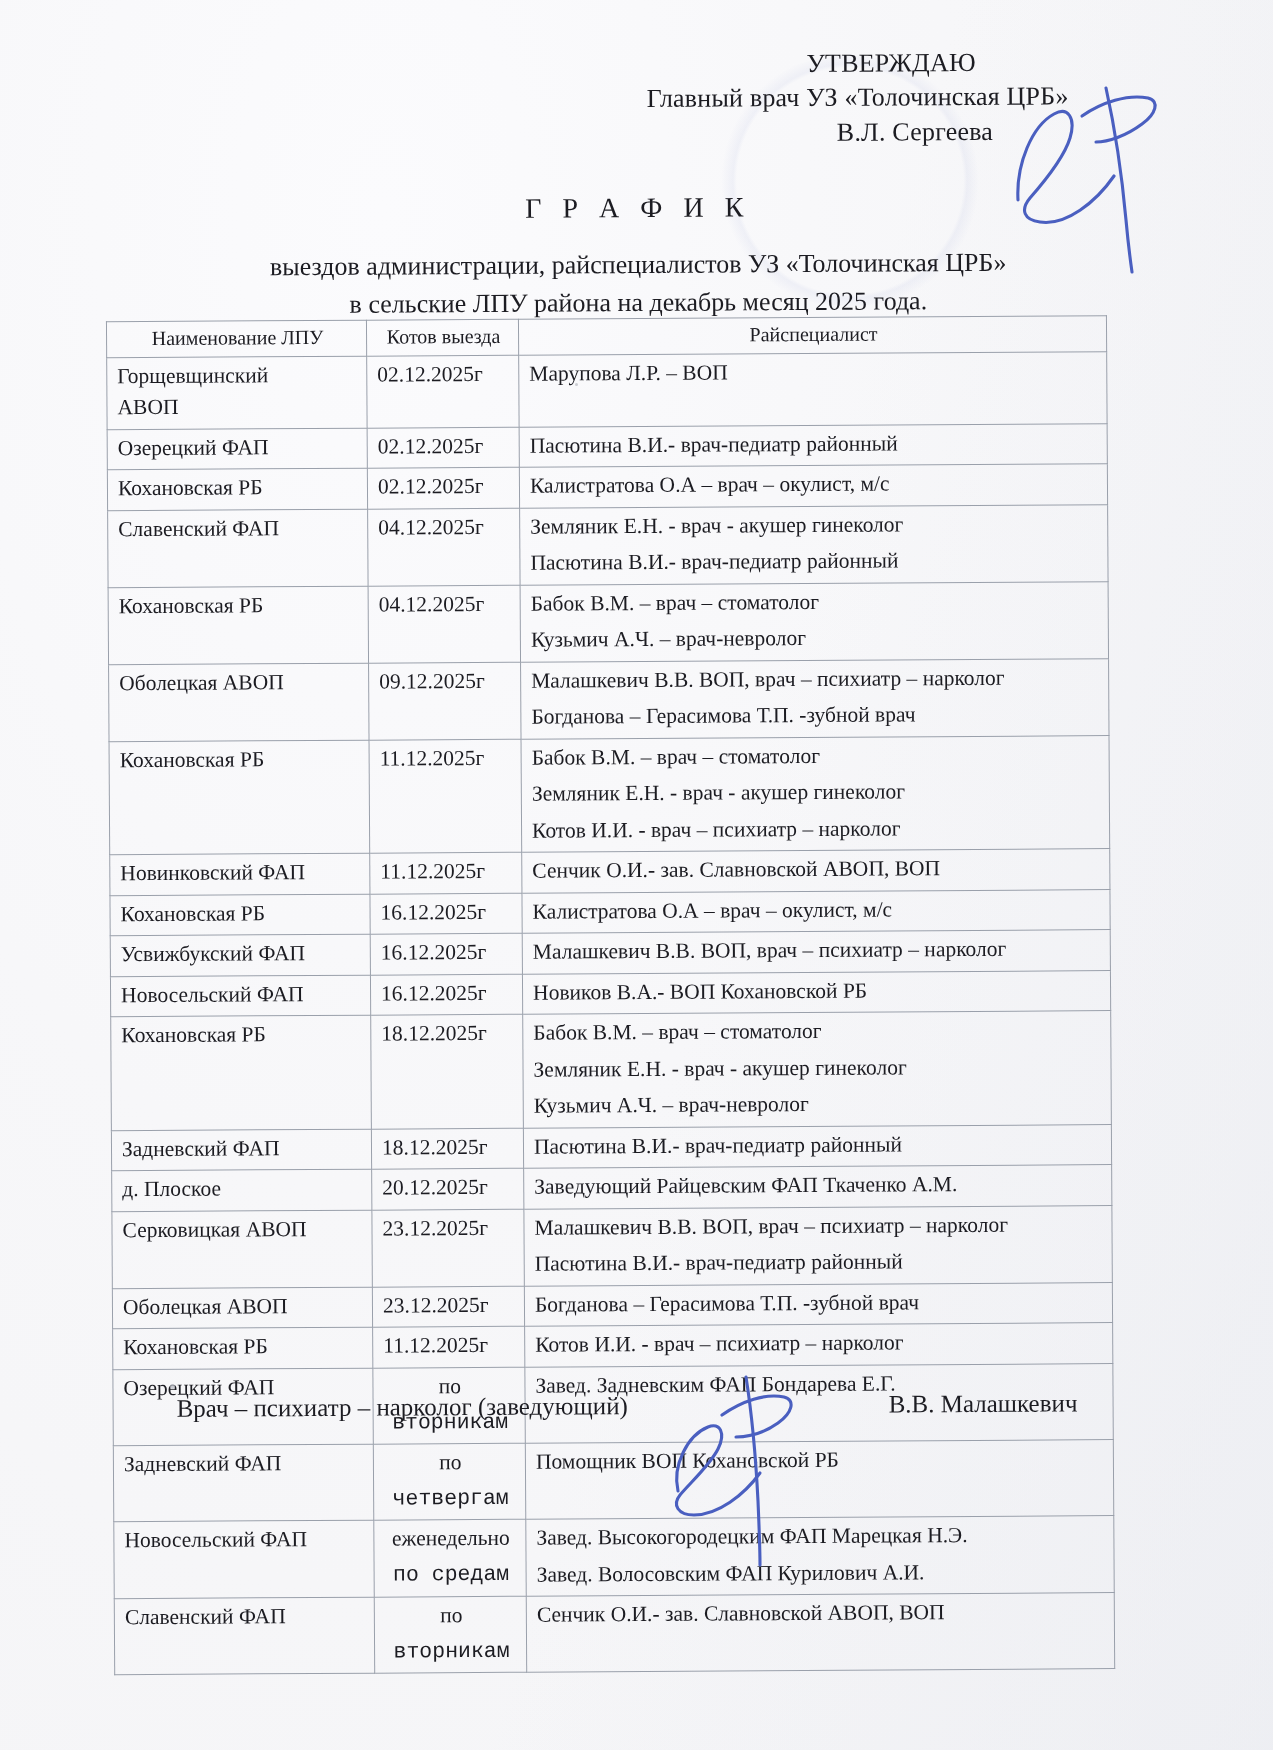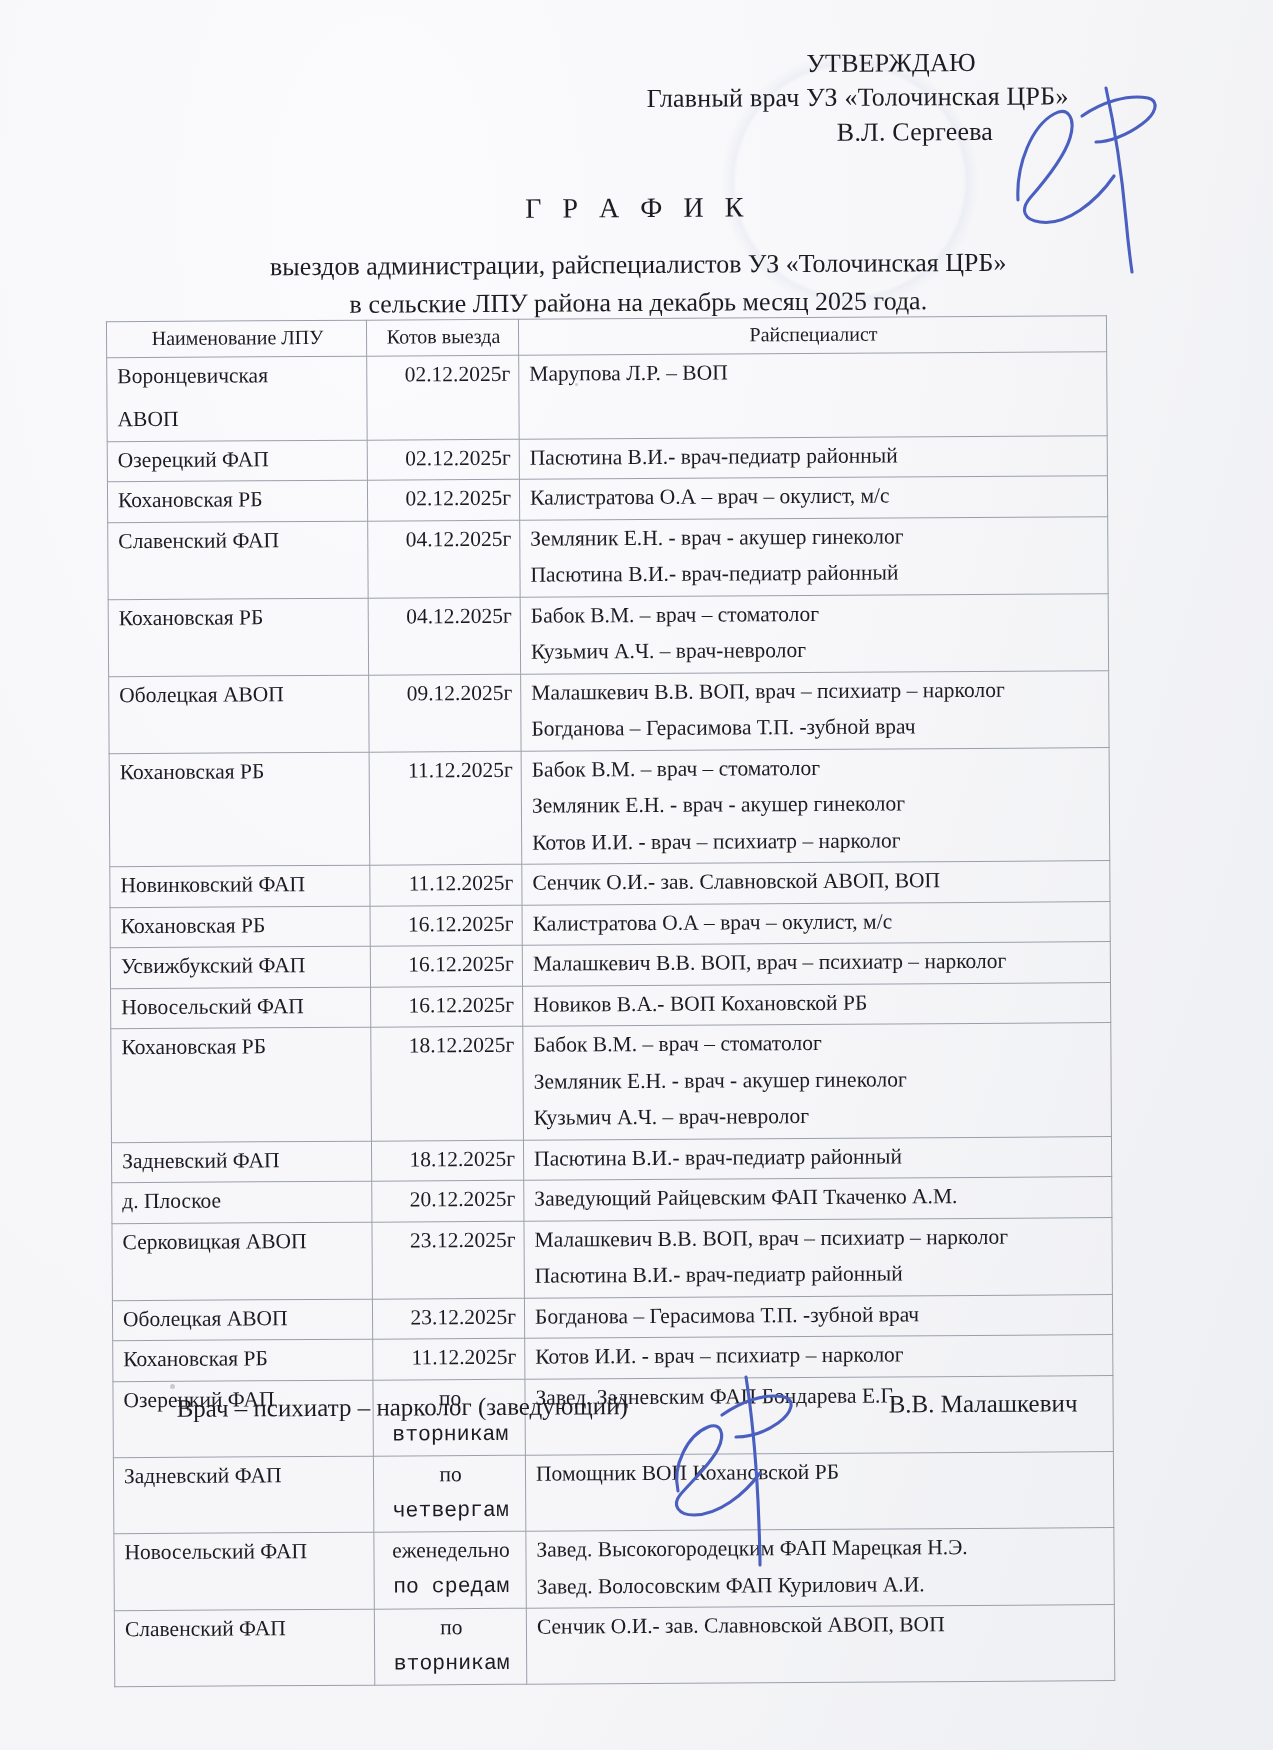--- a/index.html
+++ b/index.html
@@ -119,26 +119,26 @@
   table.schedule th {
     text-align: center;
     font-size: 20px;
     padding-top: 4px;
     padding-bottom: 5px;
   }
   col.c-lpu   { width: 260px; }
   col.c-date  { width: 152px; }
   col.c-spec  { width: 588px; }
 
-  td.date { text-align: right; }
+  td.date { text-align: left; }
   td.date.weekday { text-align: center; }
   .spec-line { display: block; white-space: nowrap; }
   .spec-line + .spec-line { margin-top: 9px; }
   .lpu-line { display: block; }
-  .lpu-line + .lpu-line { margin-top: 16px; }
+  .lpu-line + .lpu-line { margin-top: 4px; }
   .date-line { display: block; }
   .date-line + .date-line { margin-top: 8px; font-family: Liberation Mono, monospace; }
 
   
   .footer {
     position: absolute;
     top: 1392px;
     left: 0;
     width: 1273px;
     font-size: 25px;
@@ -203,21 +203,21 @@
       <thead>
         <tr>
           <th>Наименование ЛПУ</th>
           <th>Котов выезда</th>
           <th>Райспециалист</th>
         </tr>
       </thead>
       <tbody id="schedule-body">
           <tr>
             <td>
-              <span class="lpu-line">Воронцевичская</span>
+              <span class="lpu-line">Горщевщинский</span>
               <span class="lpu-line">АВОП</span>
             </td>
             <td class="date">
               <span class="date-line">02.12.2025г</span>
             </td>
             <td>
               <span class="spec-line">Марупова Л.Р. – ВОП</span>
             </td>
           </tr>
           <tr>

